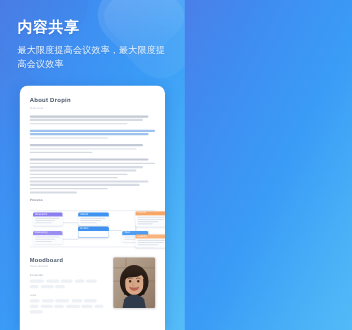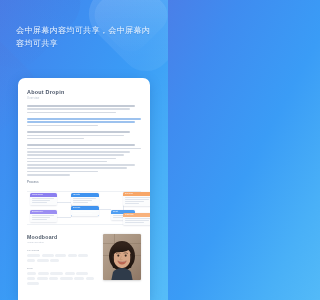--- a/index.html
+++ b/index.html
@@ -114,21 +114,22 @@
 </style>
 </head>
 <body>
 
 <div class="deco deco-c"></div>
 <div class="deco deco-d"></div>
 <div class="deco deco-a"></div>
 <div class="deco deco-b"></div>
 
 <div class="hero">
-  <div class="hero-sub">会中屏幕内容均可共享，会中屏幕内容均可共享</div>
+  <div class="hero-title">内容共享</div>
+  <div class="hero-sub">最大限度提高会议效率，最大限度提高会议效率</div>
 </div>
 
 <div class="card">
   <div class="doc">
 
     <div class="doc-h1">About Dropin</div>
     <div class="doc-kicker">Overview</div>
 
     <div id="paras">
         <div class="para">

